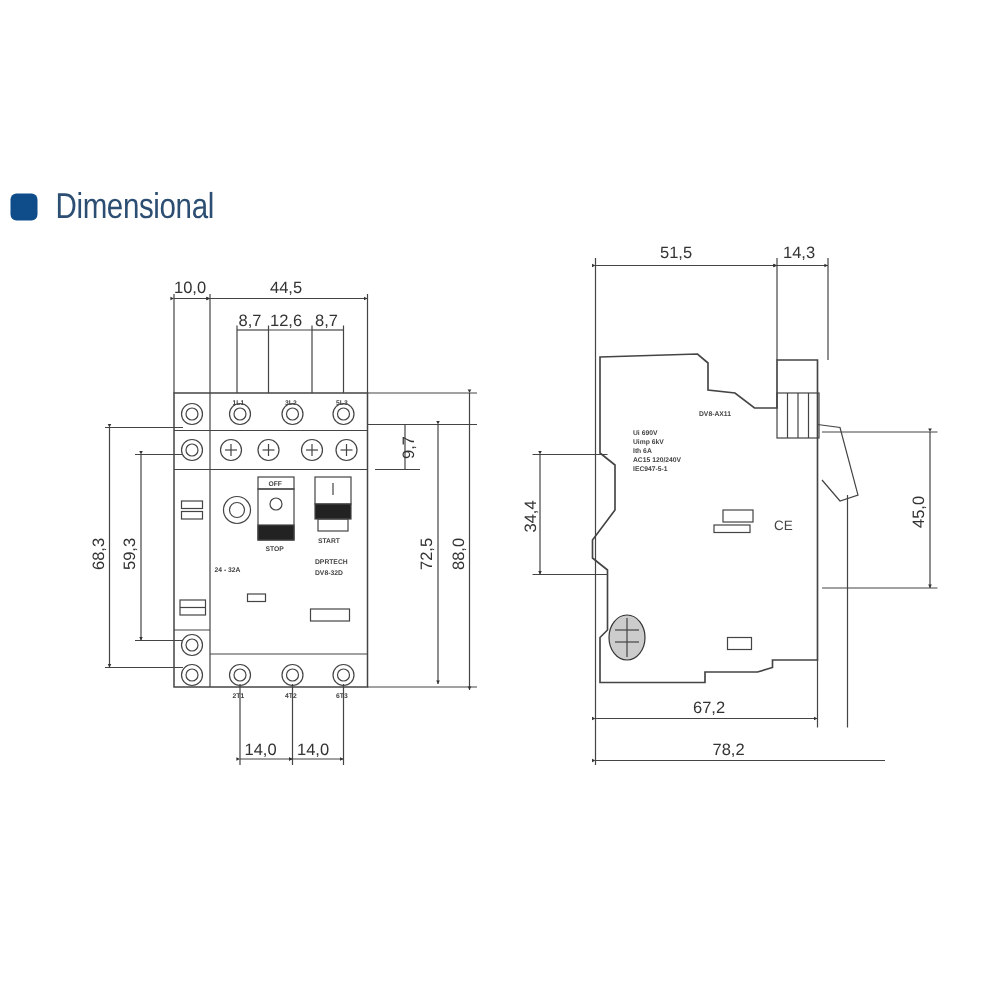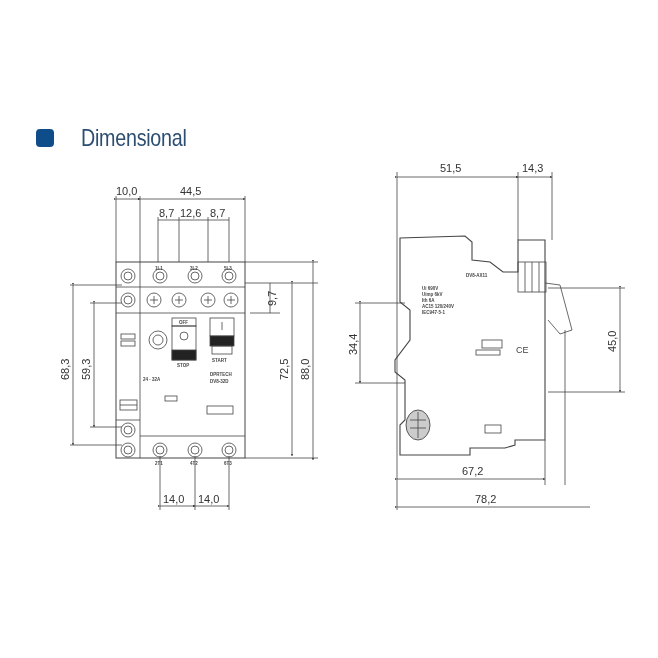--- a/index.html
+++ b/index.html
@@ -1,18 +1,18 @@
 <!DOCTYPE html>
 <html><head>
 <meta charset="utf-8">
 <style>
   html, body { margin: 0; padding: 0; background: #ffffff; }
   body { width: 658px; height: 658px; position: relative; overflow: hidden;
          font-family: "Liberation Sans", sans-serif; }
-  .header { position: absolute; left: 36px; top: 124px; display: flex; align-items: center; gap: 15px; }
+  .header { position: absolute; left: 7px; top: 124px; display: flex; align-items: center; }
   .bullet { width: 18px; height: 18px; border-radius: 4px; background: #0f4c8a; margin-right: 12px; }
   .title { font-family: "Liberation Sans", sans-serif; font-size: 24px; color: #2c4e72;
            letter-spacing: -0.3px; transform: scaleX(0.82); transform-origin: left center; }
   svg { position: absolute; left: 0; top: 0; }
   .dim { font-family: "Liberation Sans", sans-serif; font-size: 11px; fill: #333; }
   .tiny { font-family: "Liberation Sans", sans-serif; font-size: 4.5px; fill: #444; font-weight: bold; }
 </style>
 </head>
 <body>
 

